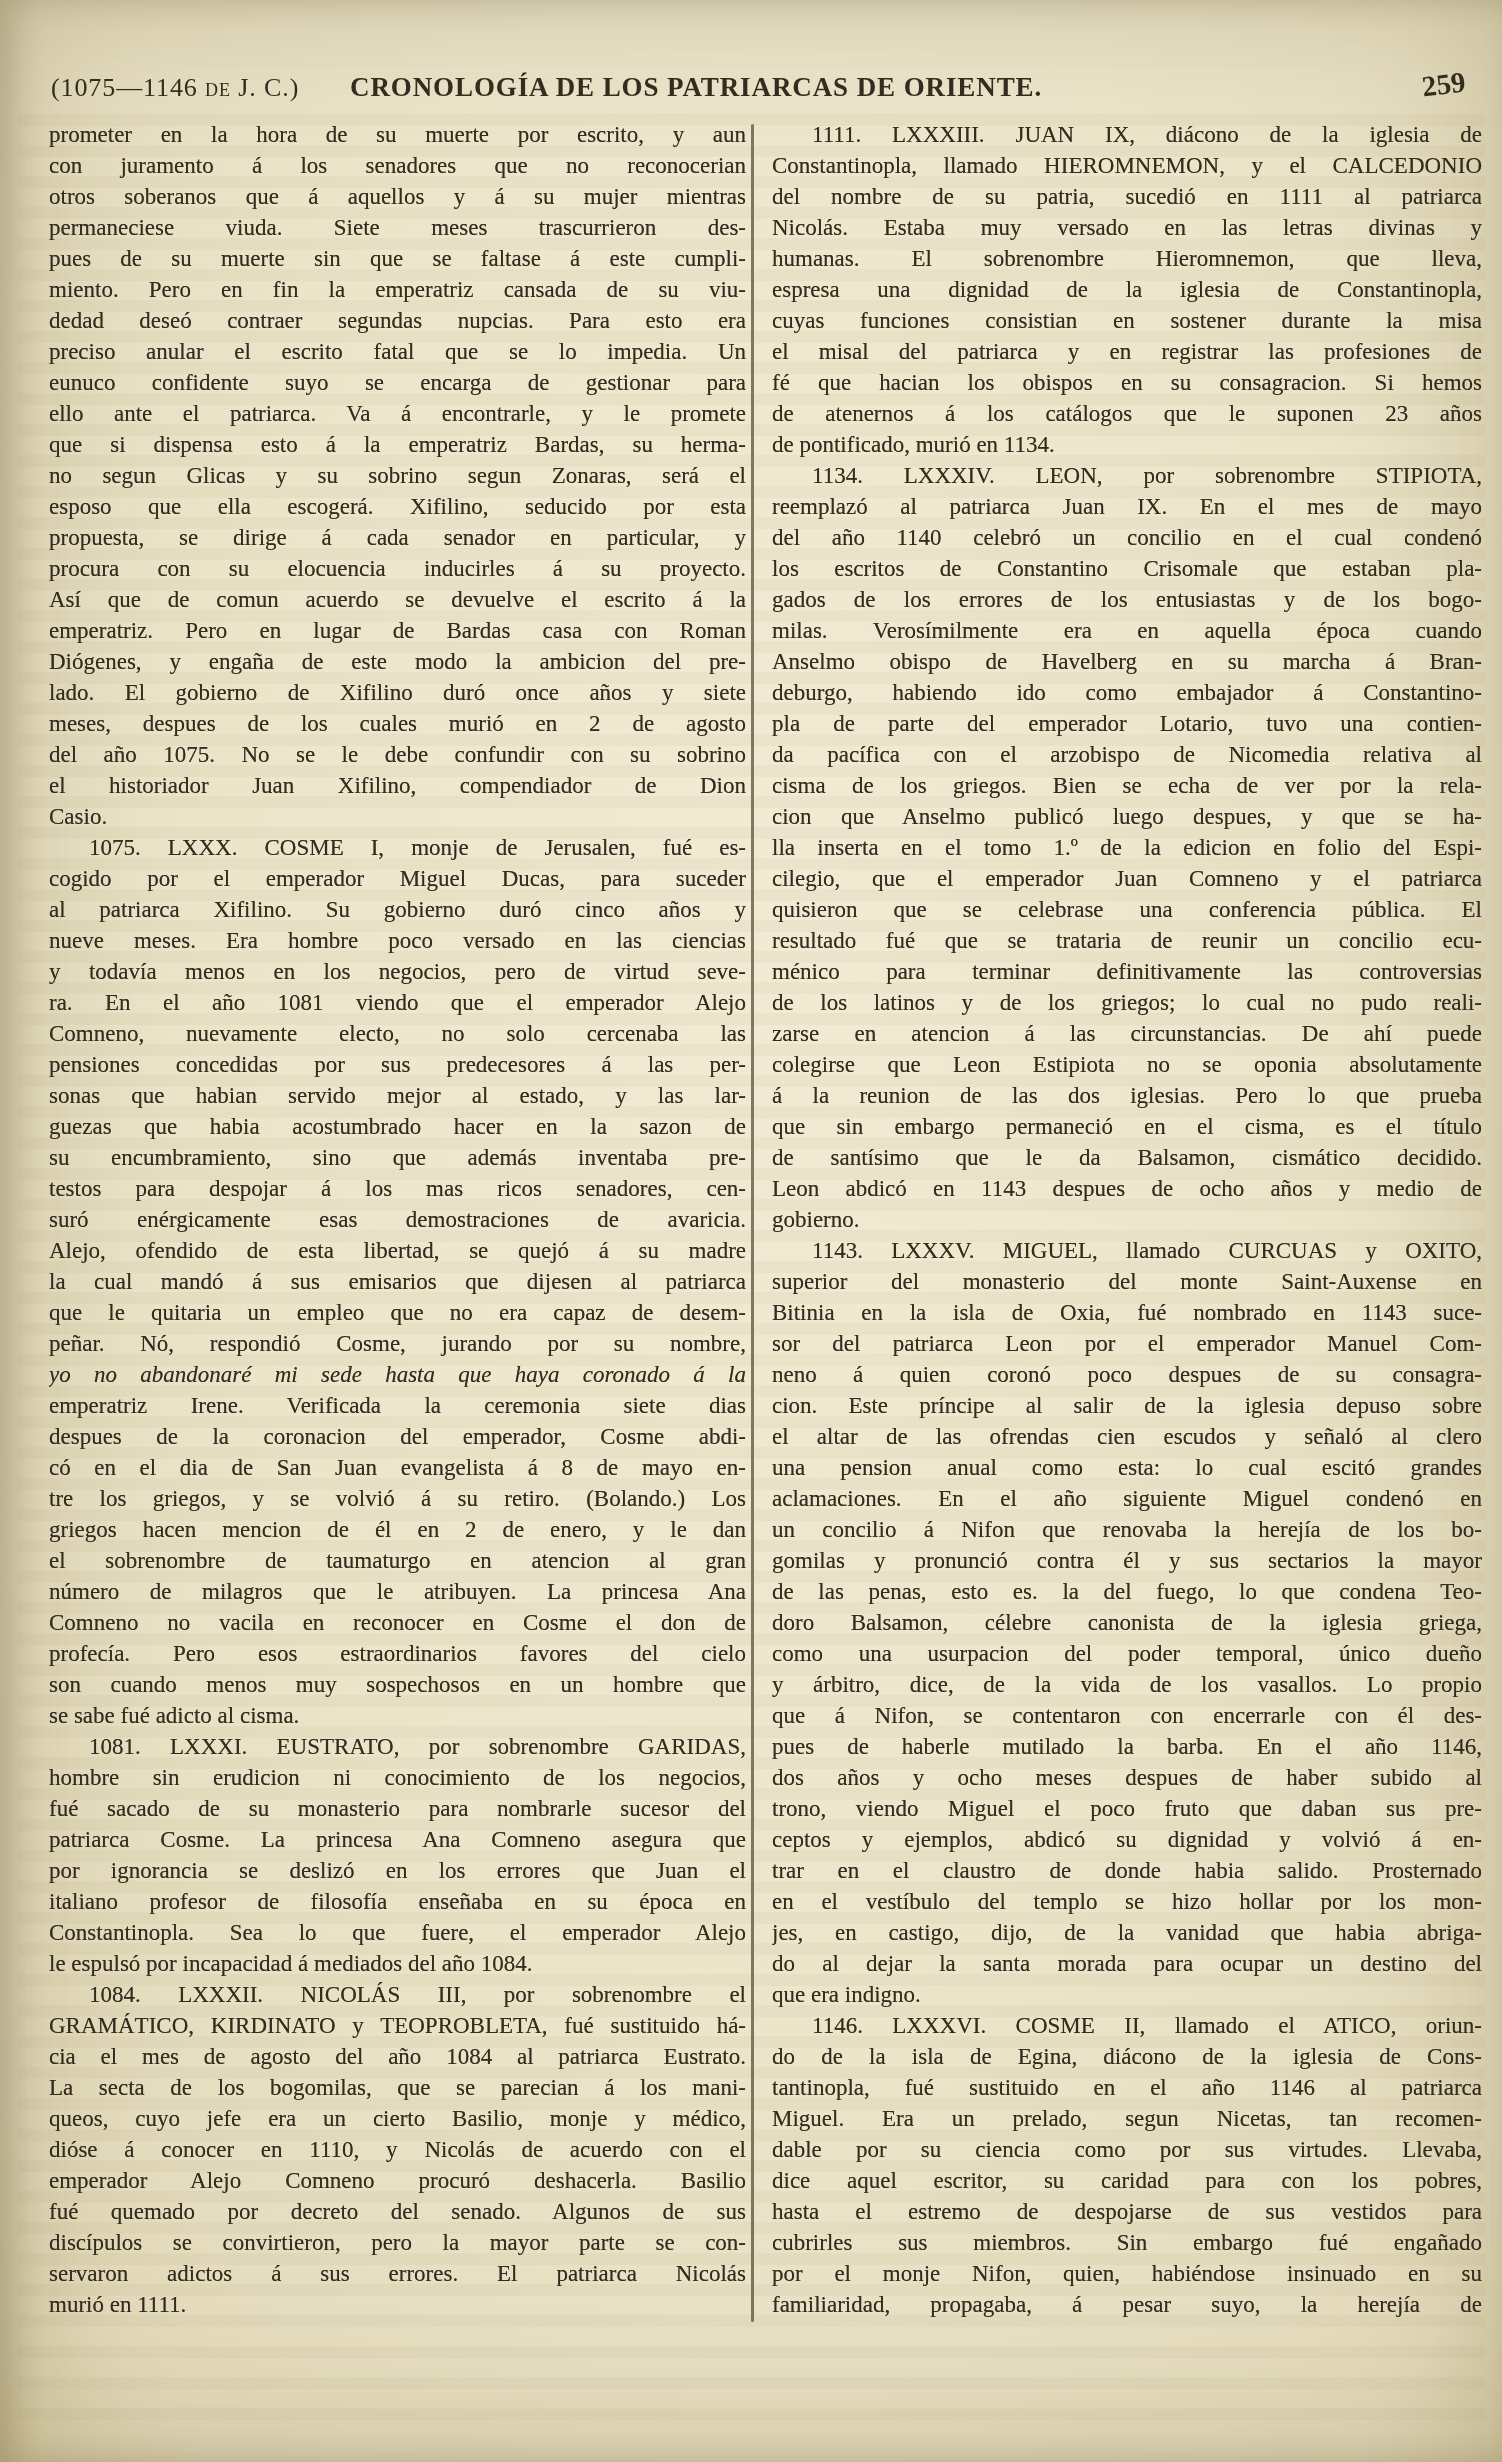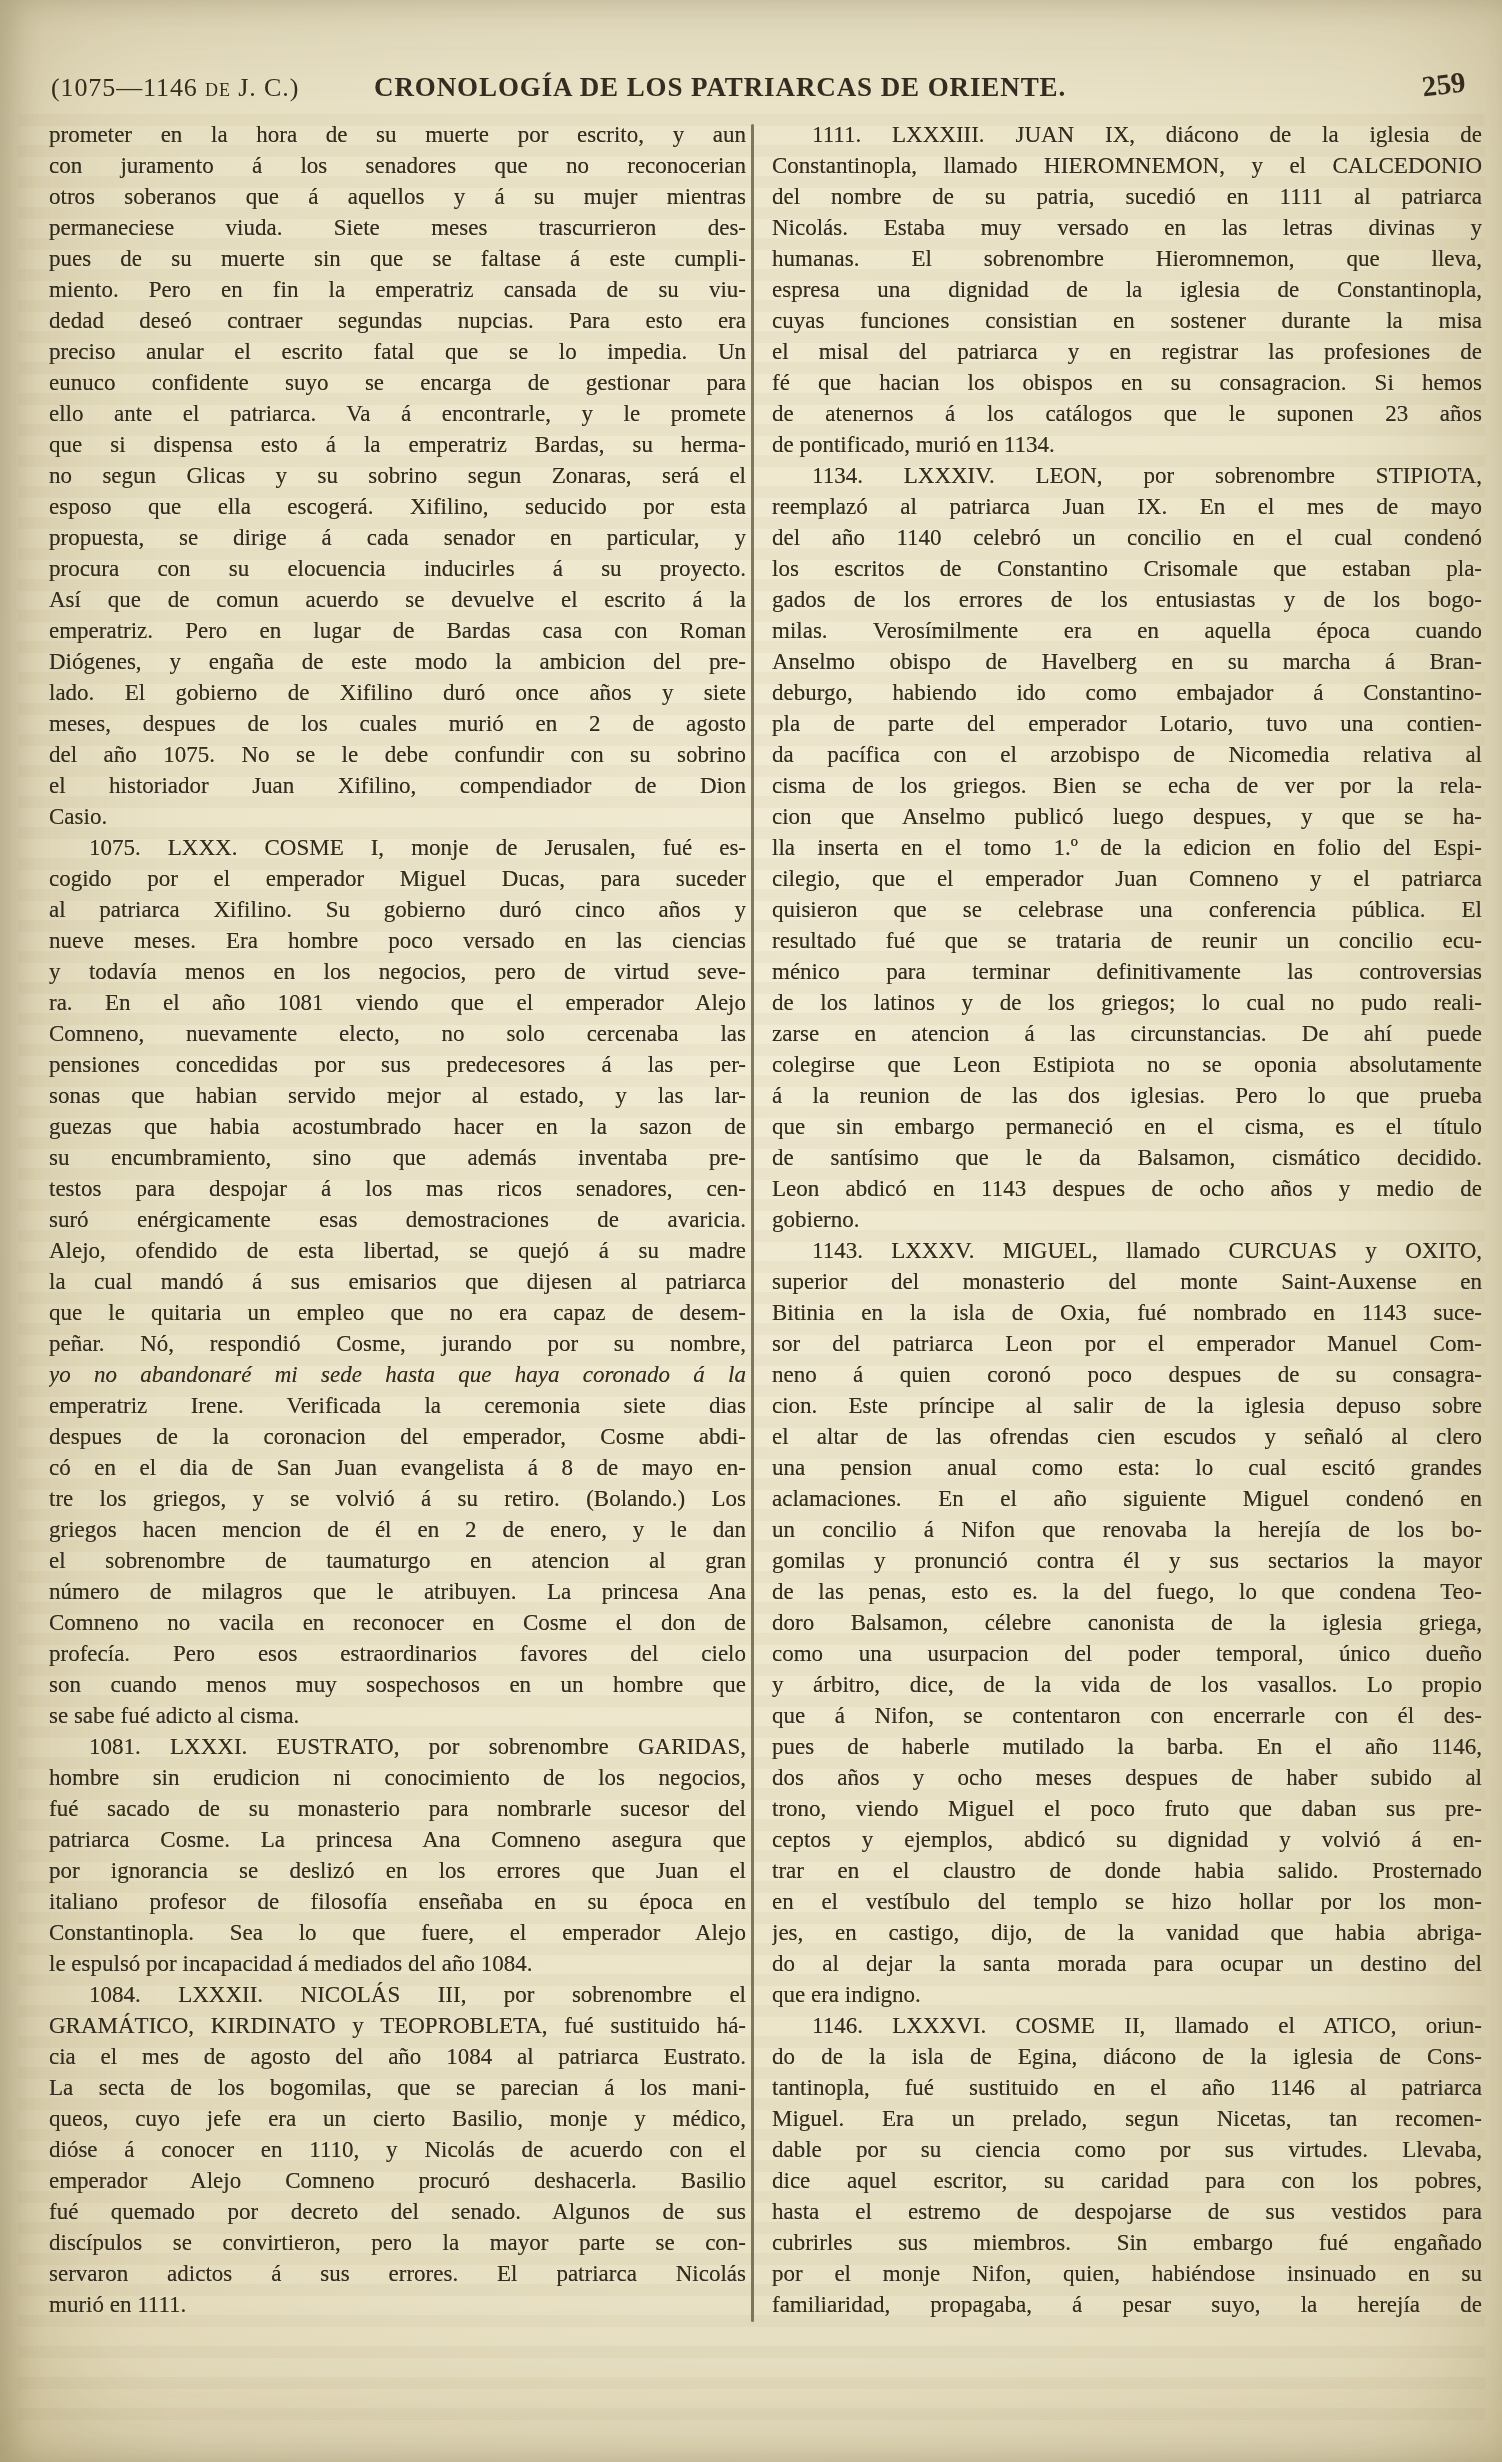--- a/index.html
+++ b/index.html
@@ -42,21 +42,20 @@
   .hdr-center {
     position: absolute;
     left: 350px;
     width: 664px;
     top: 72px;
     text-align: center;
     font-size: 27px;
     font-weight: bold;
     letter-spacing: 0.9px;
     white-space: nowrap;
-    margin-left: 24px;
   }
   .hdr-right {
     position: absolute;
     right: 37px;
     top: 68px;
     font-size: 29px;
     font-weight: bold;
     transform: rotate(-7deg);
   }
   .column {

